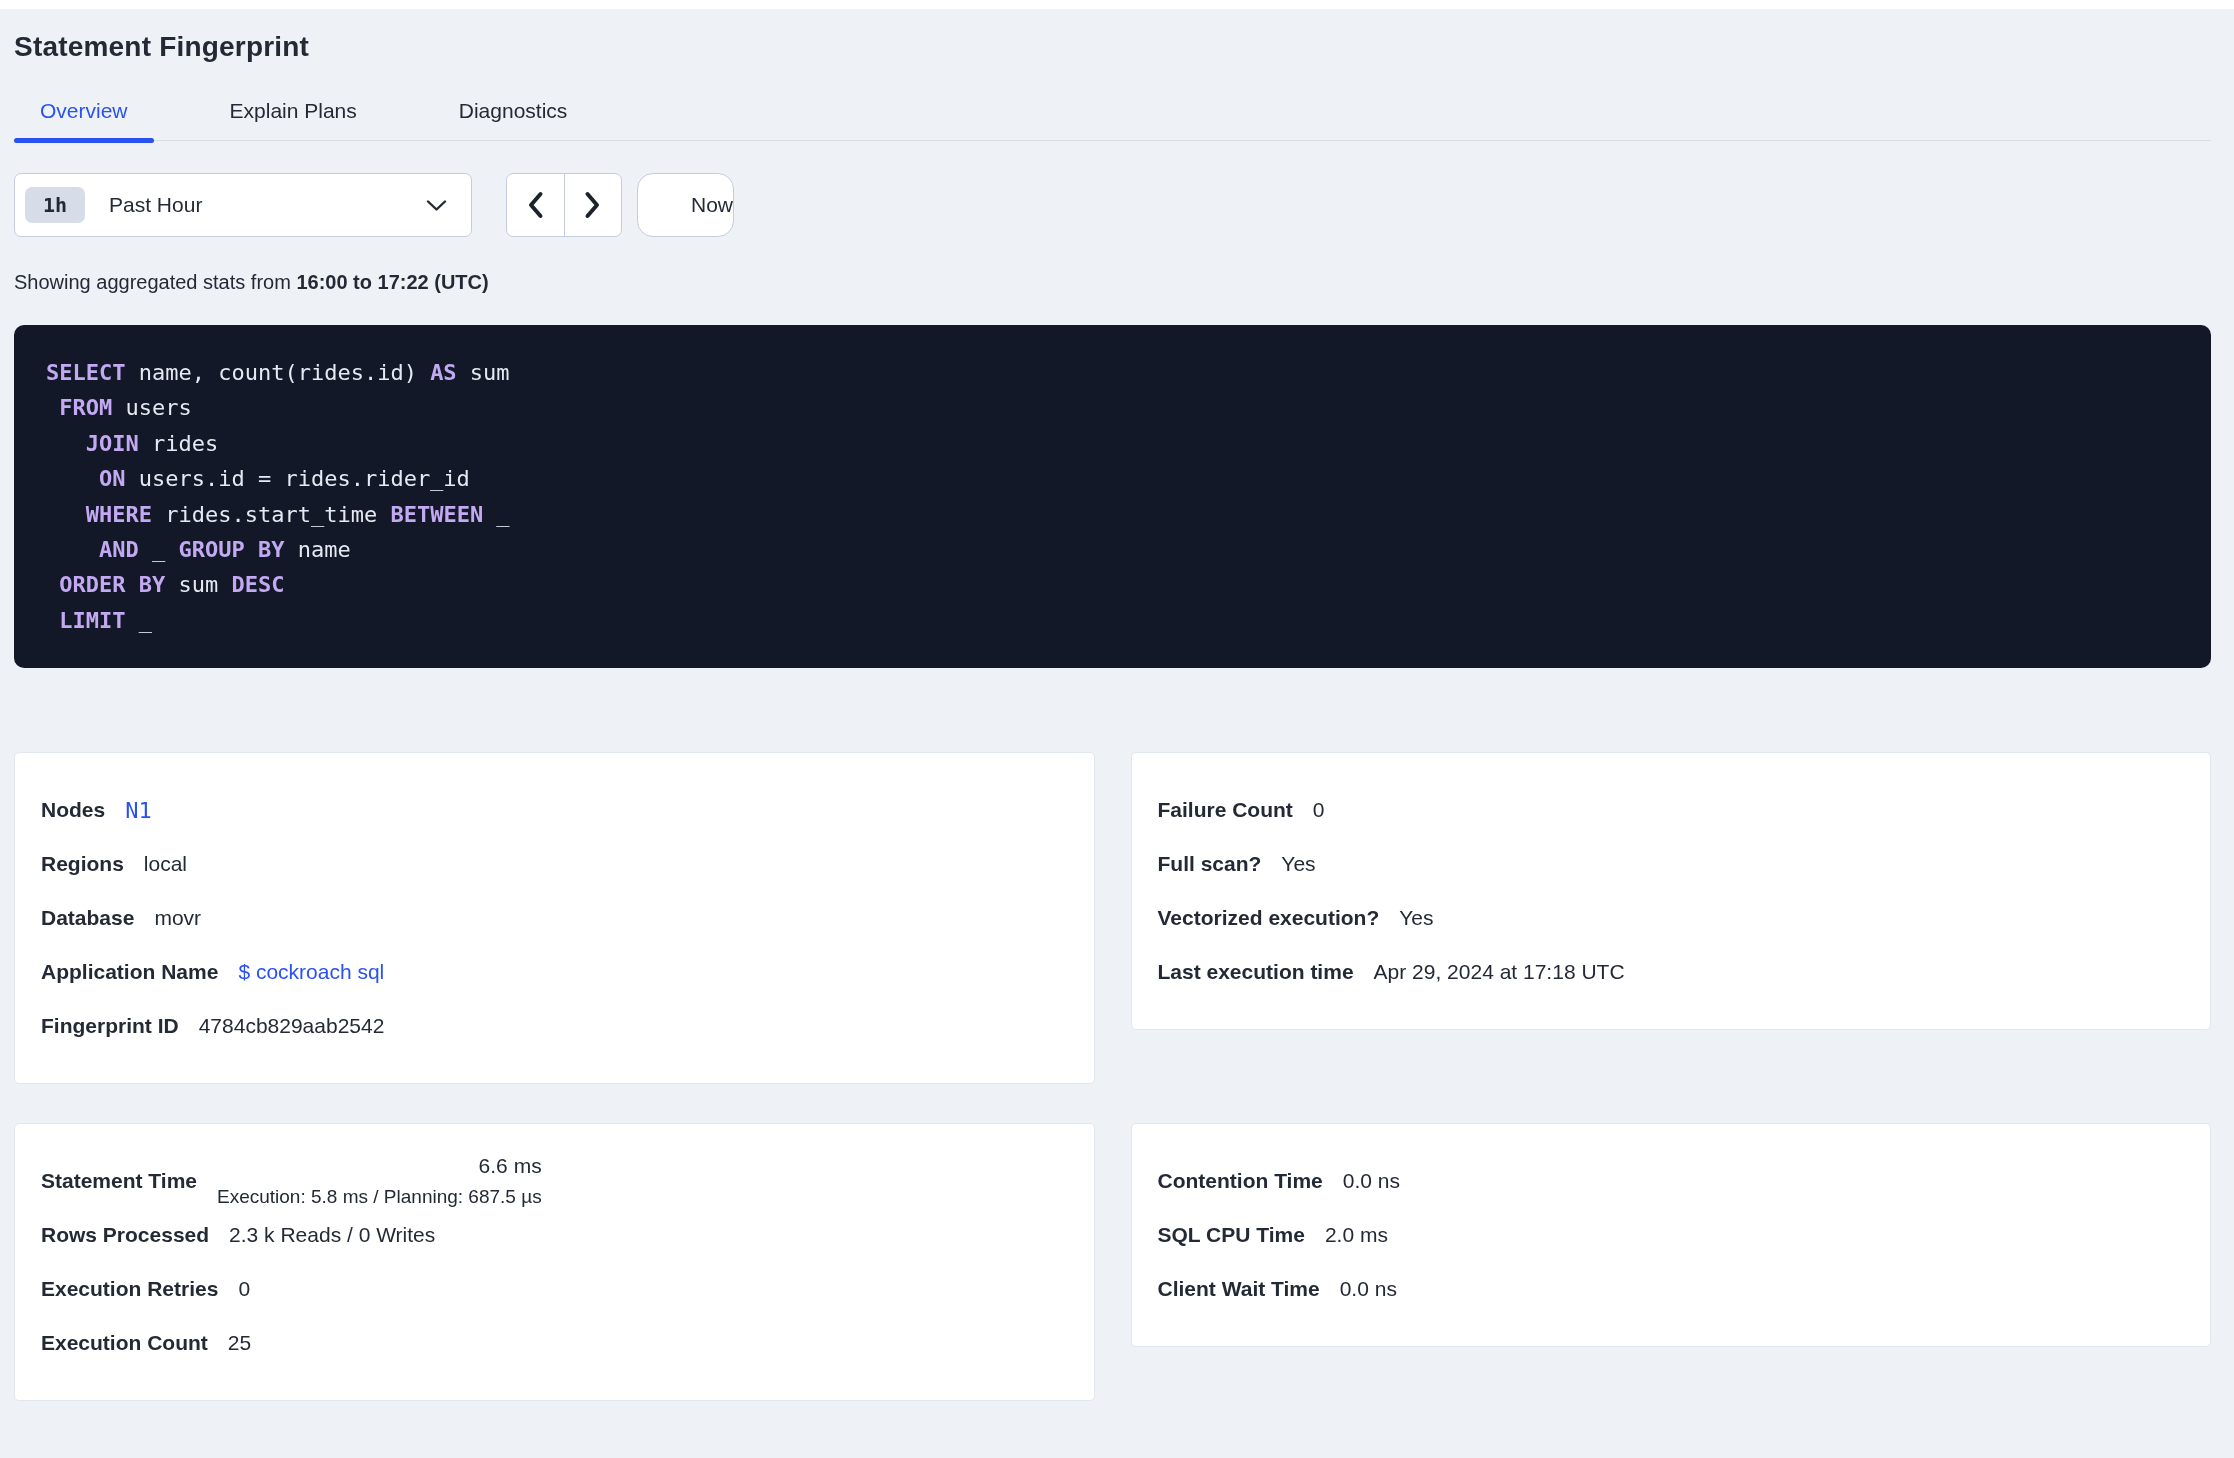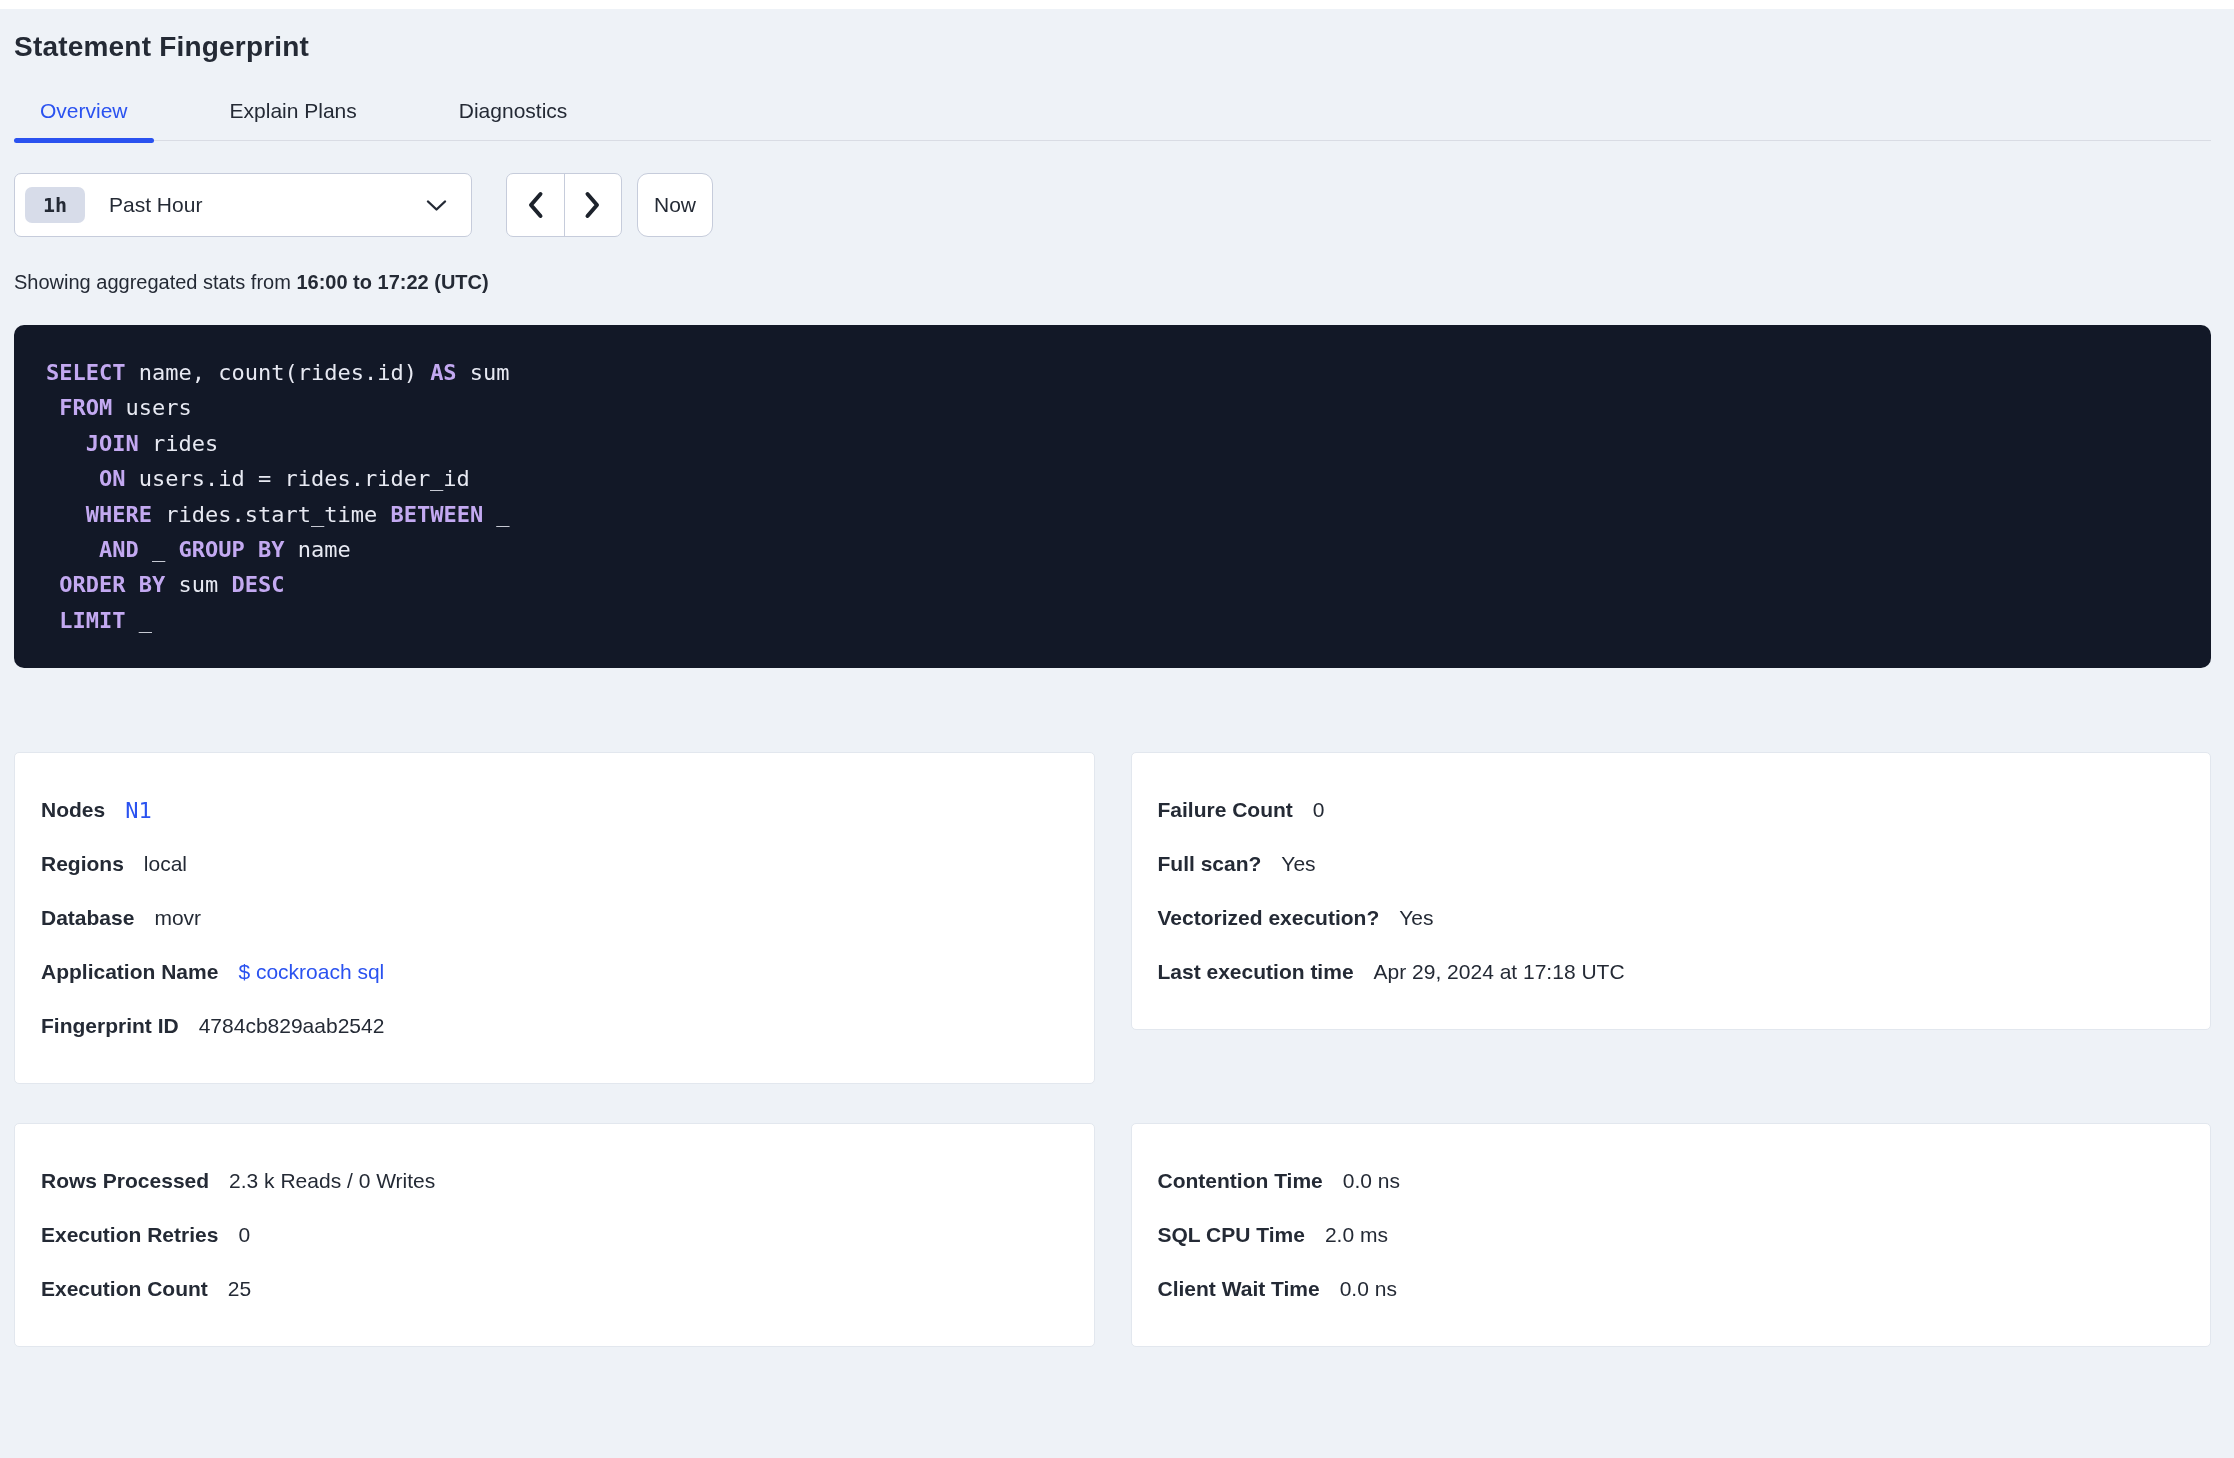--- a/index.html
+++ b/index.html
@@ -33,23 +33,23 @@
   .badge{background:var(--badge-bg); border-radius:7px; width:60px; height:36px;
     display:flex; align-items:center; justify-content:center;
     font-family:"DejaVu Sans Mono", monospace; font-weight:700; font-size:20px;}
   .range-label{margin-left:24px; font-size:21px;}
   .range-select svg{margin-left:auto;}
   .arrow-group{margin-left:34px; width:116px; background:var(--surface);
     border:1px solid var(--ctl-border); border-radius:7px; display:flex; overflow:hidden;}
   .arrow-group button{flex:1; background:transparent; border:0; display:flex; align-items:center;
     justify-content:center; cursor:pointer;}
   .arrow-group .sep{width:1px; background:var(--ctl-border);}
-  .now-btn{margin-left:15px; width:76px; background:var(--surface); border:1px solid var(--ctl-border);
-    border-radius:11px; font-size:21px; color:var(--text); cursor:pointer;
-    font-family:"Liberation Sans", sans-serif;}
+  .now-btn{margin-left:15px; width:97px; background:var(--surface); border:1px solid var(--ctl-border);
+    border-radius:16px; font-size:21px; color:var(--text); cursor:pointer;
+    font-family:"Liberation Sans", sans-serif;text-align:right;}
 
   .subtitle{margin-top:34px; font-size:20px;}
   .subtitle b{font-weight:700;}
 
   
   .sqlbox{margin-top:31px; background:var(--sql-bg); border-radius:10px; padding:30px 32px;}
   .sqlbox pre{font-family:"DejaVu Sans Mono", monospace; font-size:22px; line-height:35.4px;
     white-space:pre; color:var(--sql-text);}
   .sqlbox .kw{color:var(--kw); font-weight:700;}
 
@@ -170,20 +170,27 @@
           <div class="value-wrap">
             <div class="stat-value">Apr 29, 2024 at 17:18 UTC</div>
           </div>
         </div>
       </section>
   </div>
 
   <div class="grid row2">
     <section class="card">
         <div class="card-row">
+          <span class="stat-label">Statement Time</span>
+          <div class="value-wrap">
+            <div class="stat-value">6.6 ms</div>
+            <div class="stat-subvalue">Execution: 5.8 ms / Planning: 687.5 µs</div>
+          </div>
+        </div>
+        <div class="card-row">
           <span class="stat-label">Rows Processed</span>
           <div class="value-wrap">
             <div class="stat-value">2.3 k Reads / 0 Writes</div>
           </div>
         </div>
         <div class="card-row">
           <span class="stat-label">Execution Retries</span>
           <div class="value-wrap">
             <div class="stat-value">0</div>
           </div>

